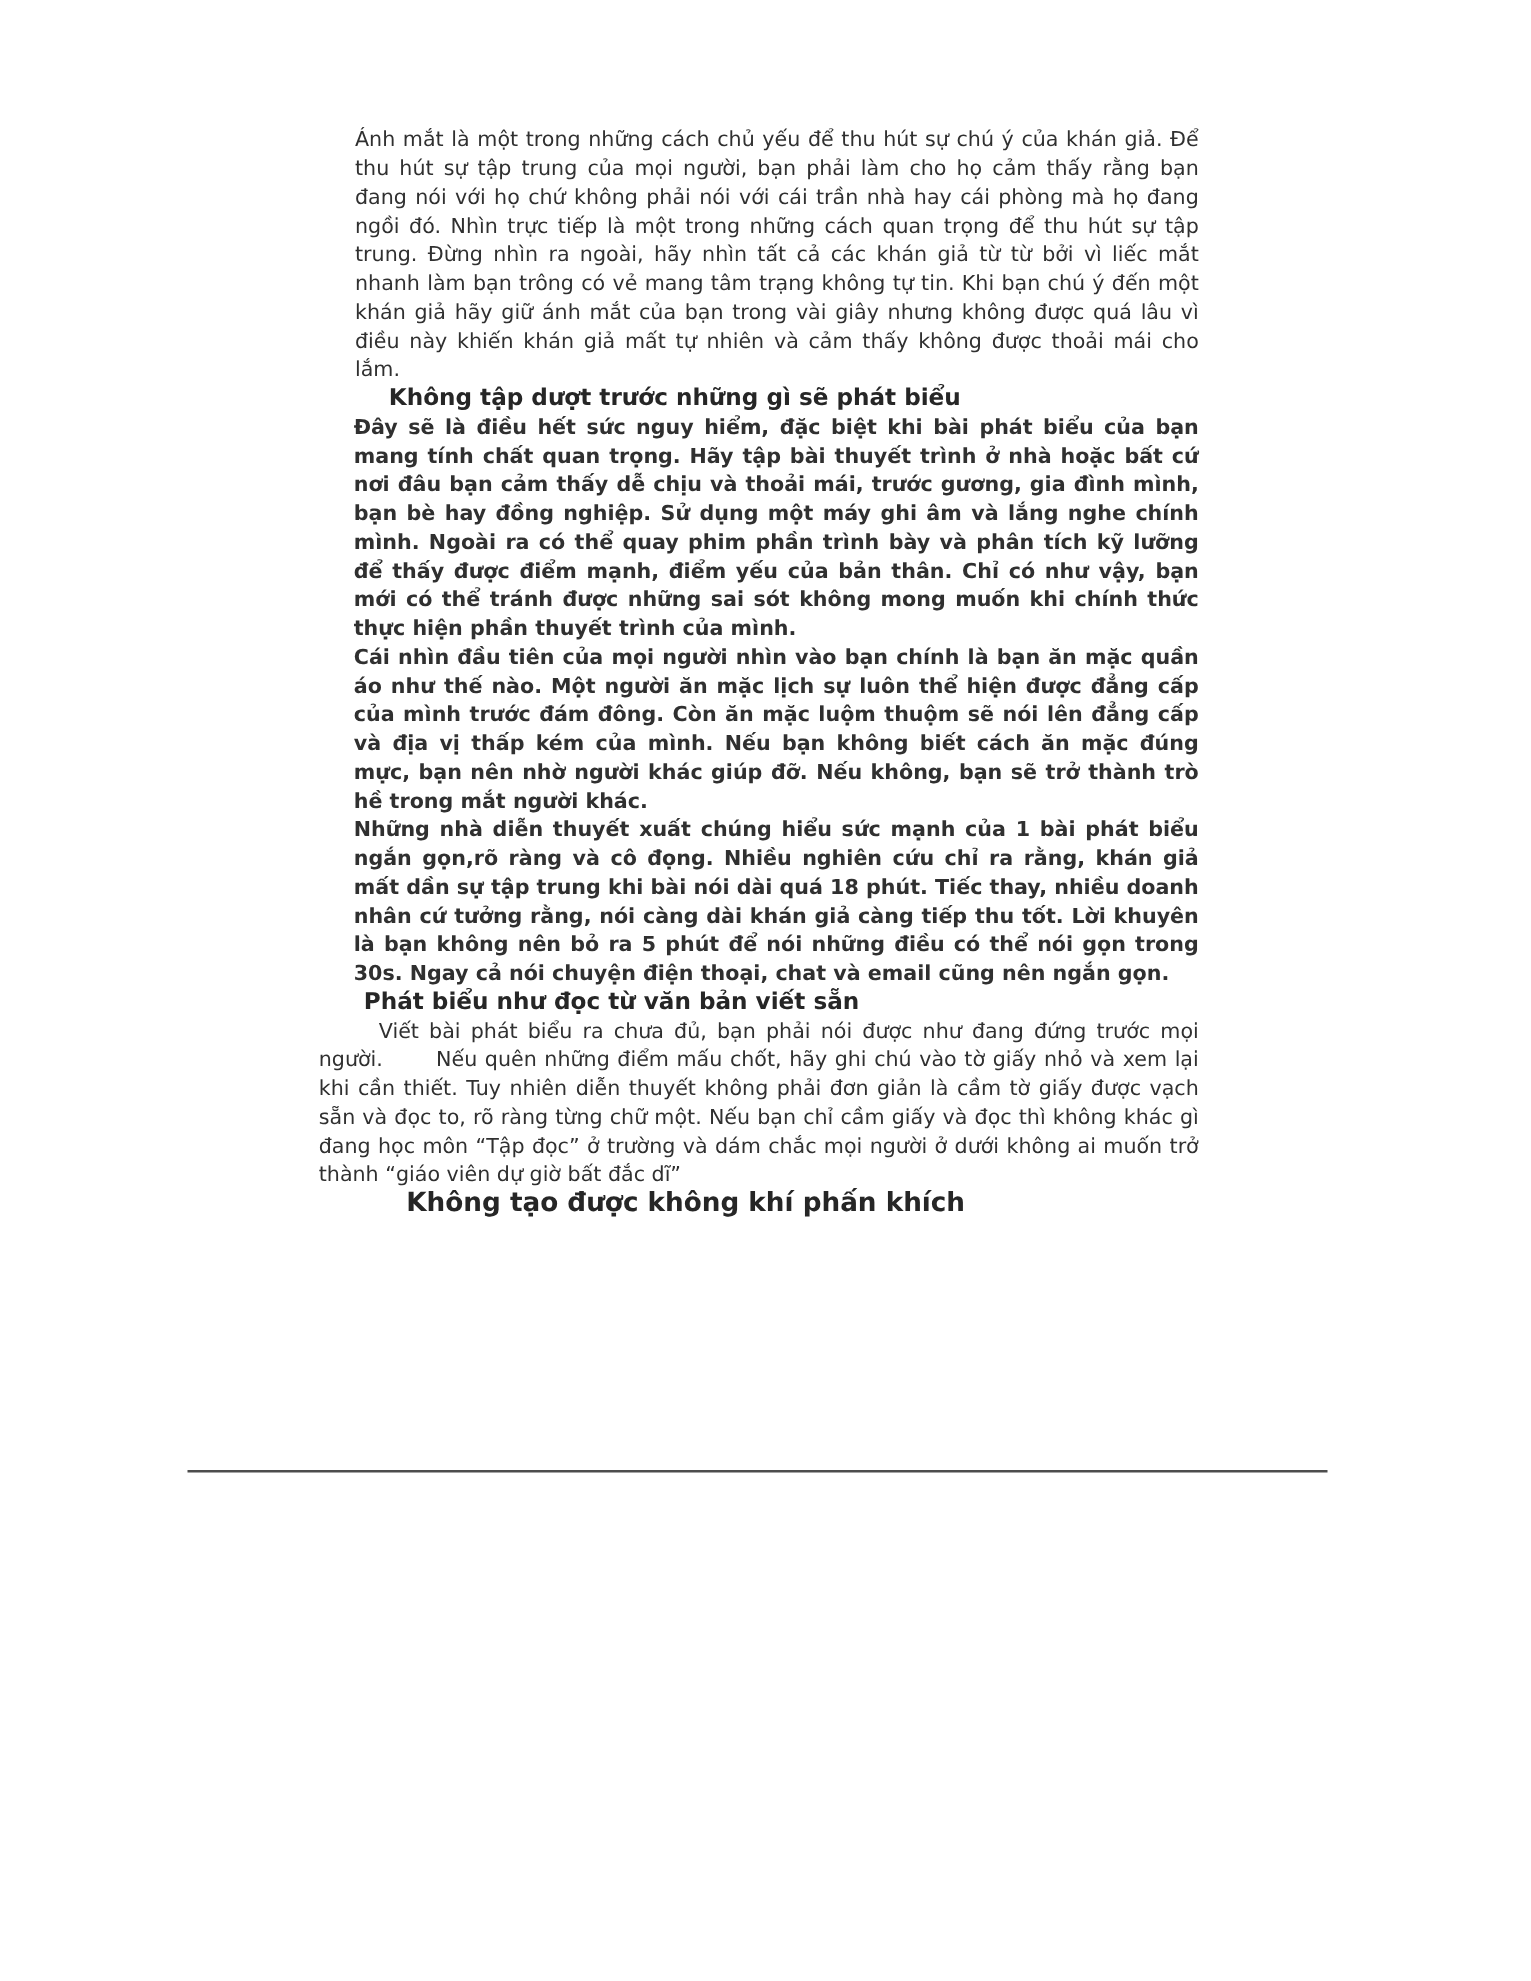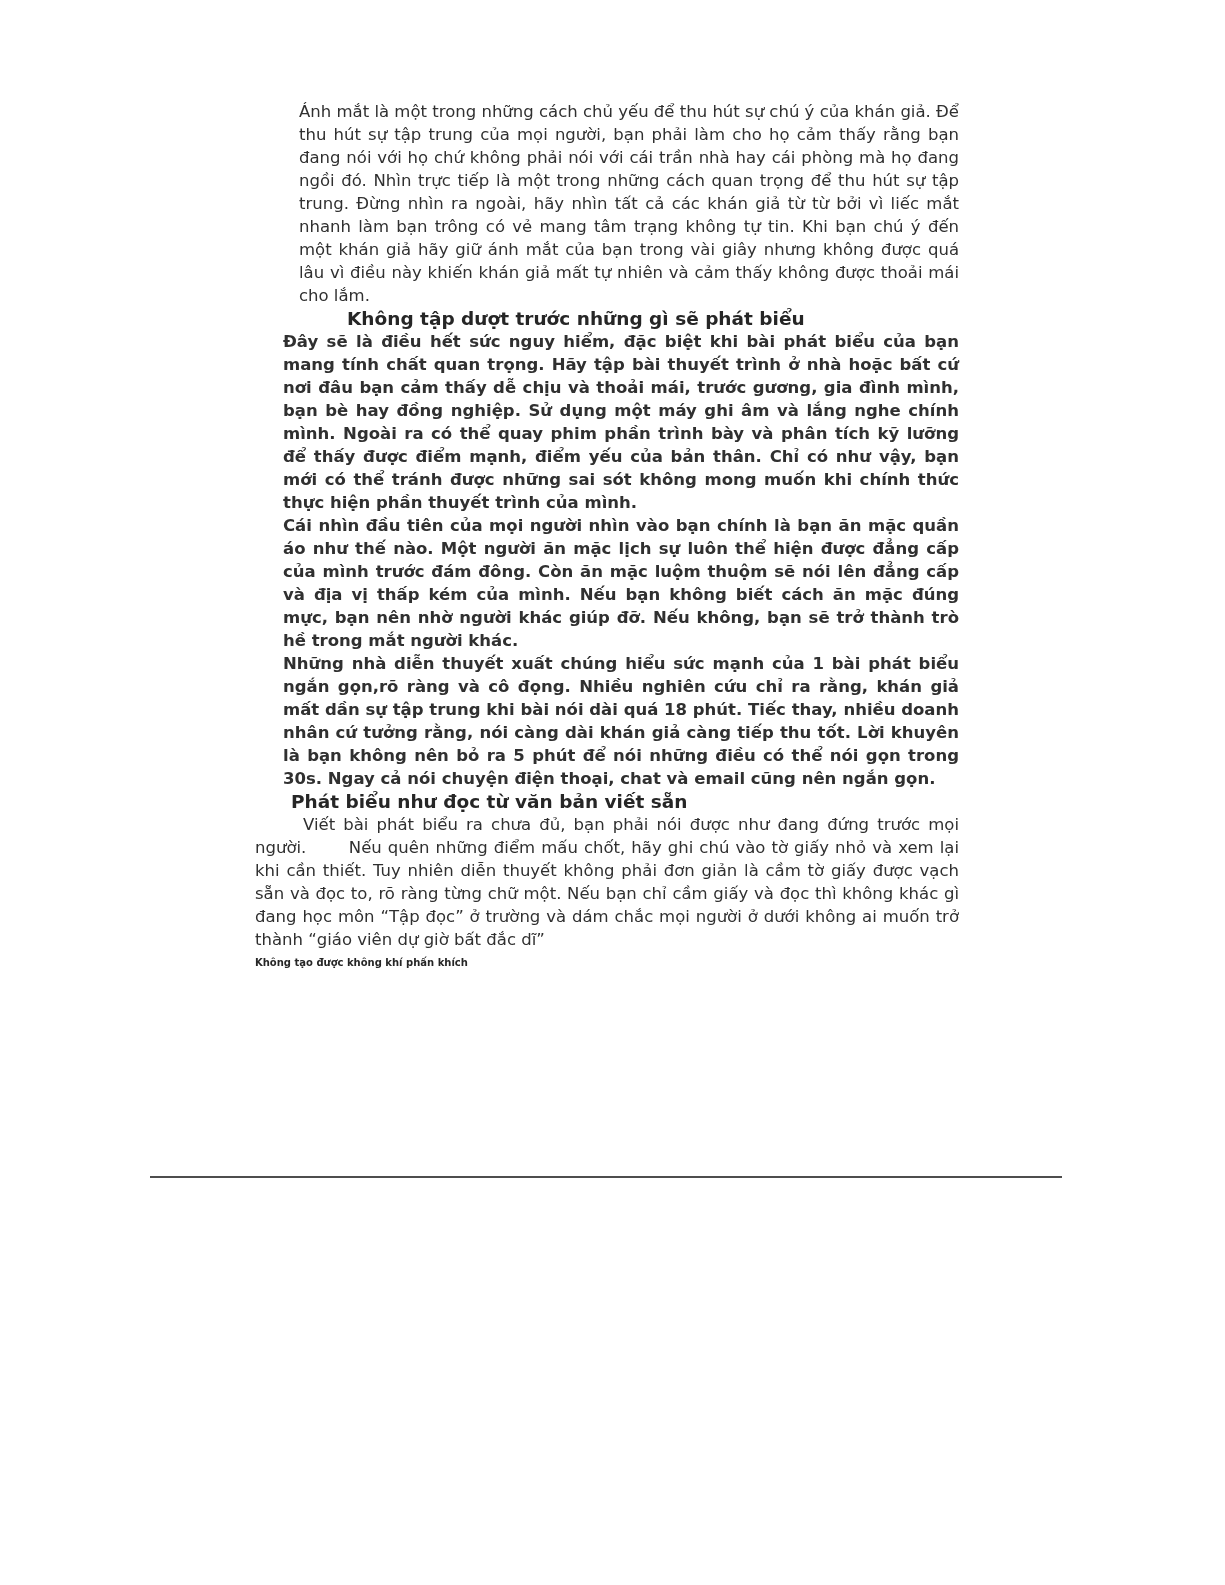--- a/index.html
+++ b/index.html
@@ -15,36 +15,37 @@
     top: 100px;
     left: 255px;
     width: 704px;
     color: #303030;
     font-size: 16.5px;
     line-height: 23px;
   }
   .para {
     text-align: justify;
   }
-  .para.ind-58 { margin-left: 44px; }
+  .para.ind-58 { margin-left: 29px; }
   .para.ind-28 { margin-left: 28px; font-weight: bold; }
   .para.first-indent { text-indent: 48px; }
   .heading {
     font-weight: bold;
     font-size: 18.5px;
     line-height: 23px;
     color: #262626;
     white-space: nowrap;
   }
-  .heading.ml-67 { margin-left: 92px; }
+  .heading.ml-67 { margin-left: 56px; }
   .heading.ml-65 { margin-left: 65px; }
   .heading.ml-28 { margin-left: 28px; }
   .heading.ml-40 { margin-left: 36px; }
   .heading.sm {
-    font-size: 10px;
+    font-size: 21px;
+    margin-left: 70px;
   }
   .page-divider {
     position: absolute;
     top: 1176px;
     left: 150px;
     width: 912px;
     height: 2px;
     border: none;
   }
 </style>

